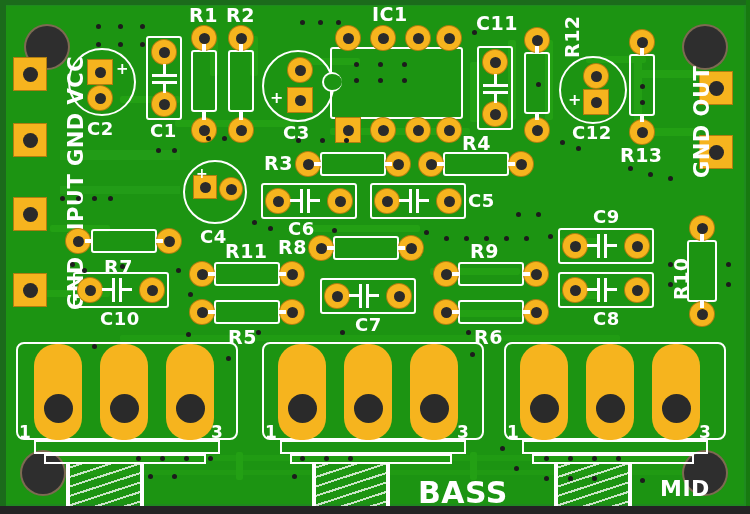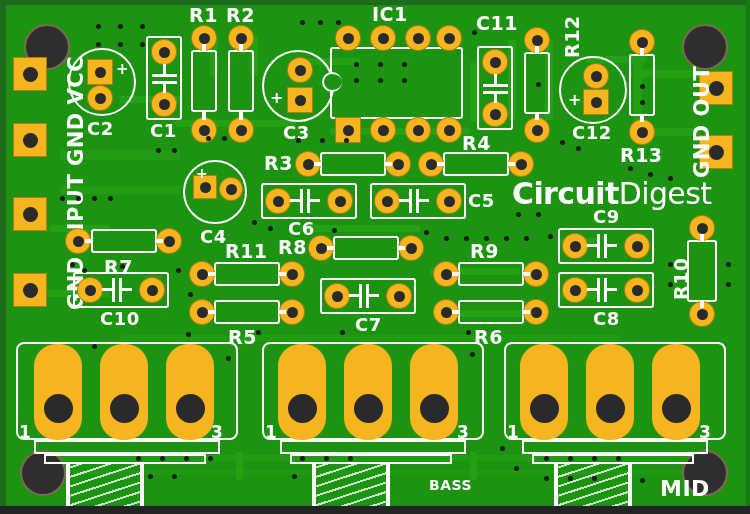--- a/index.html
+++ b/index.html
@@ -298,23 +298,20 @@
       </div>
     <div class="pad" style="left:437px;top:189px;width:24px;height:24px;">
         <div class="hole" style="left:7px;top:7px;width:11px;height:11px;"></div>
       </div>
     <div class="silkline" style="left:399px;top:199px;width:10px;height:3px;"></div>
     <div class="silkline" style="left:409px;top:189px;width:3px;height:24px;"></div>
     <div class="silkline" style="left:416px;top:189px;width:3px;height:24px;"></div>
     <div class="silkline" style="left:419px;top:199px;width:10px;height:3px;"></div>
     <div class="silk" style="left:468px;top:192px;font-size:18px;">C5</div>
 
-    <div id="logo" style="left:512px;top:176px;">
-      <span>Circuit</span><span class="light">Digest</span>
-    </div>
 
     <div class="silkbox" style="left:91px;top:229px;width:66px;height:24px;"></div>
     <div class="pad" style="left:66px;top:229px;width:24px;height:24px;">
         <div class="hole" style="left:7px;top:7px;width:11px;height:11px;"></div>
       </div>
     <div class="pad" style="left:157px;top:229px;width:24px;height:24px;">
         <div class="hole" style="left:7px;top:7px;width:11px;height:11px;"></div>
       </div>
     <div class="silkline" style="left:85px;top:239px;width:8px;height:4px;"></div>
     <div class="silkline" style="left:155px;top:239px;width:8px;height:4px;"></div>
@@ -466,21 +463,21 @@
     <div class="potpad" style="left:410px;top:344px;width:48px;height:96px;">
         <div class="hole" style="left:10px;top:50px;width:29px;height:29px;"></div>
       </div>
     <div class="silk" style="left:265px;top:424px;font-size:17px;">1</div>
     <div class="silk" style="left:457px;top:424px;font-size:17px;">3</div>
     <div class="silkbox" style="left:280px;top:440px;width:186px;height:14px;border-radius:0;"></div>
     <div class="silkbox" style="left:290px;top:454px;width:162px;height:10px;border-radius:0;"></div>
     <div class="hatch" style="left:316px;top:464px;width:70px;height:48px;"></div>
     <div class="silkline" style="left:312px;top:464px;width:4px;height:50px;"></div>
     <div class="silkline" style="left:386px;top:464px;width:4px;height:50px;"></div>
-    <div class="silk" style="left:429px;top:478px;font-size:14px;">BASS</div>
+    <div class="silk" style="left:418px;top:478px;font-size:30px;">BASS</div>
 
     <div class="silkbox" style="left:504px;top:342px;width:222px;height:98px;border-radius:8px;"></div>
     <div class="potpad" style="left:520px;top:344px;width:48px;height:96px;">
         <div class="hole" style="left:10px;top:50px;width:29px;height:29px;"></div>
       </div>
     <div class="potpad" style="left:586px;top:344px;width:48px;height:96px;">
         <div class="hole" style="left:10px;top:50px;width:29px;height:29px;"></div>
       </div>
     <div class="potpad" style="left:652px;top:344px;width:48px;height:96px;">
         <div class="hole" style="left:10px;top:50px;width:29px;height:29px;"></div>

